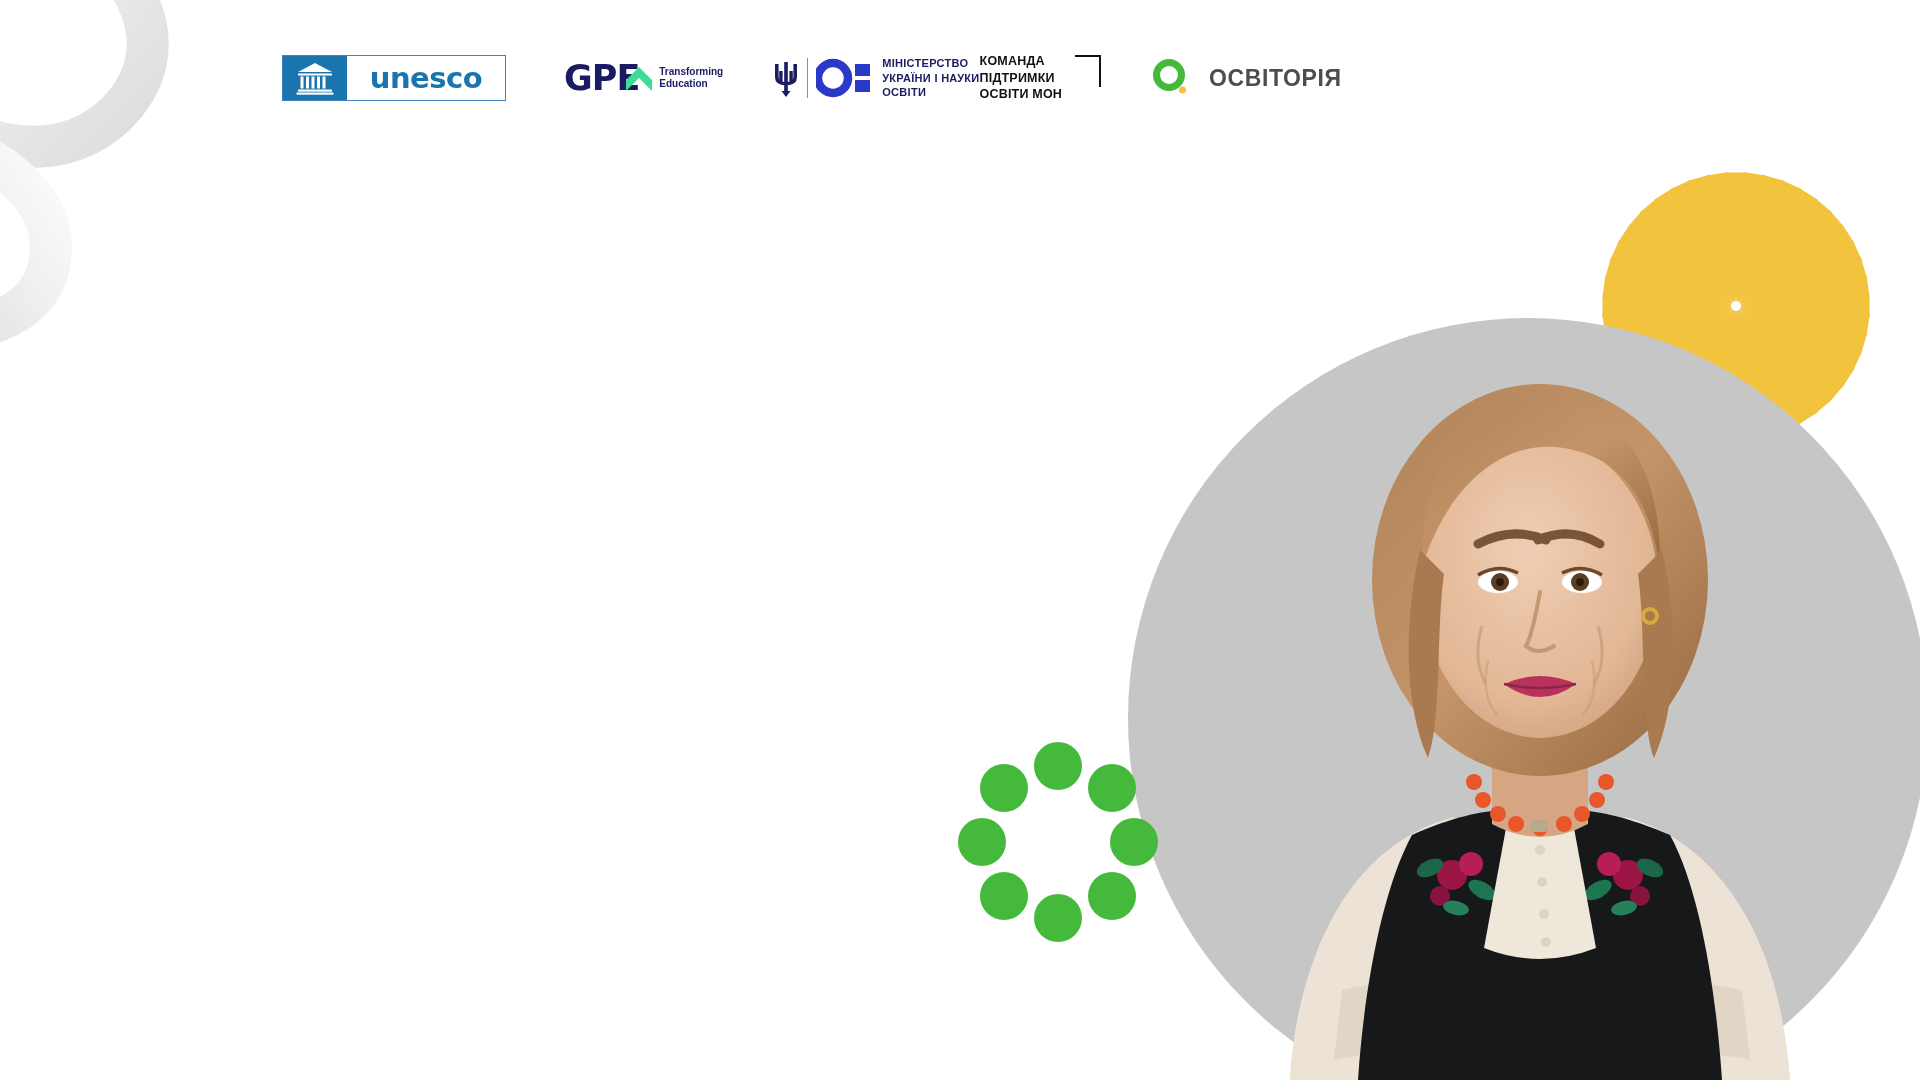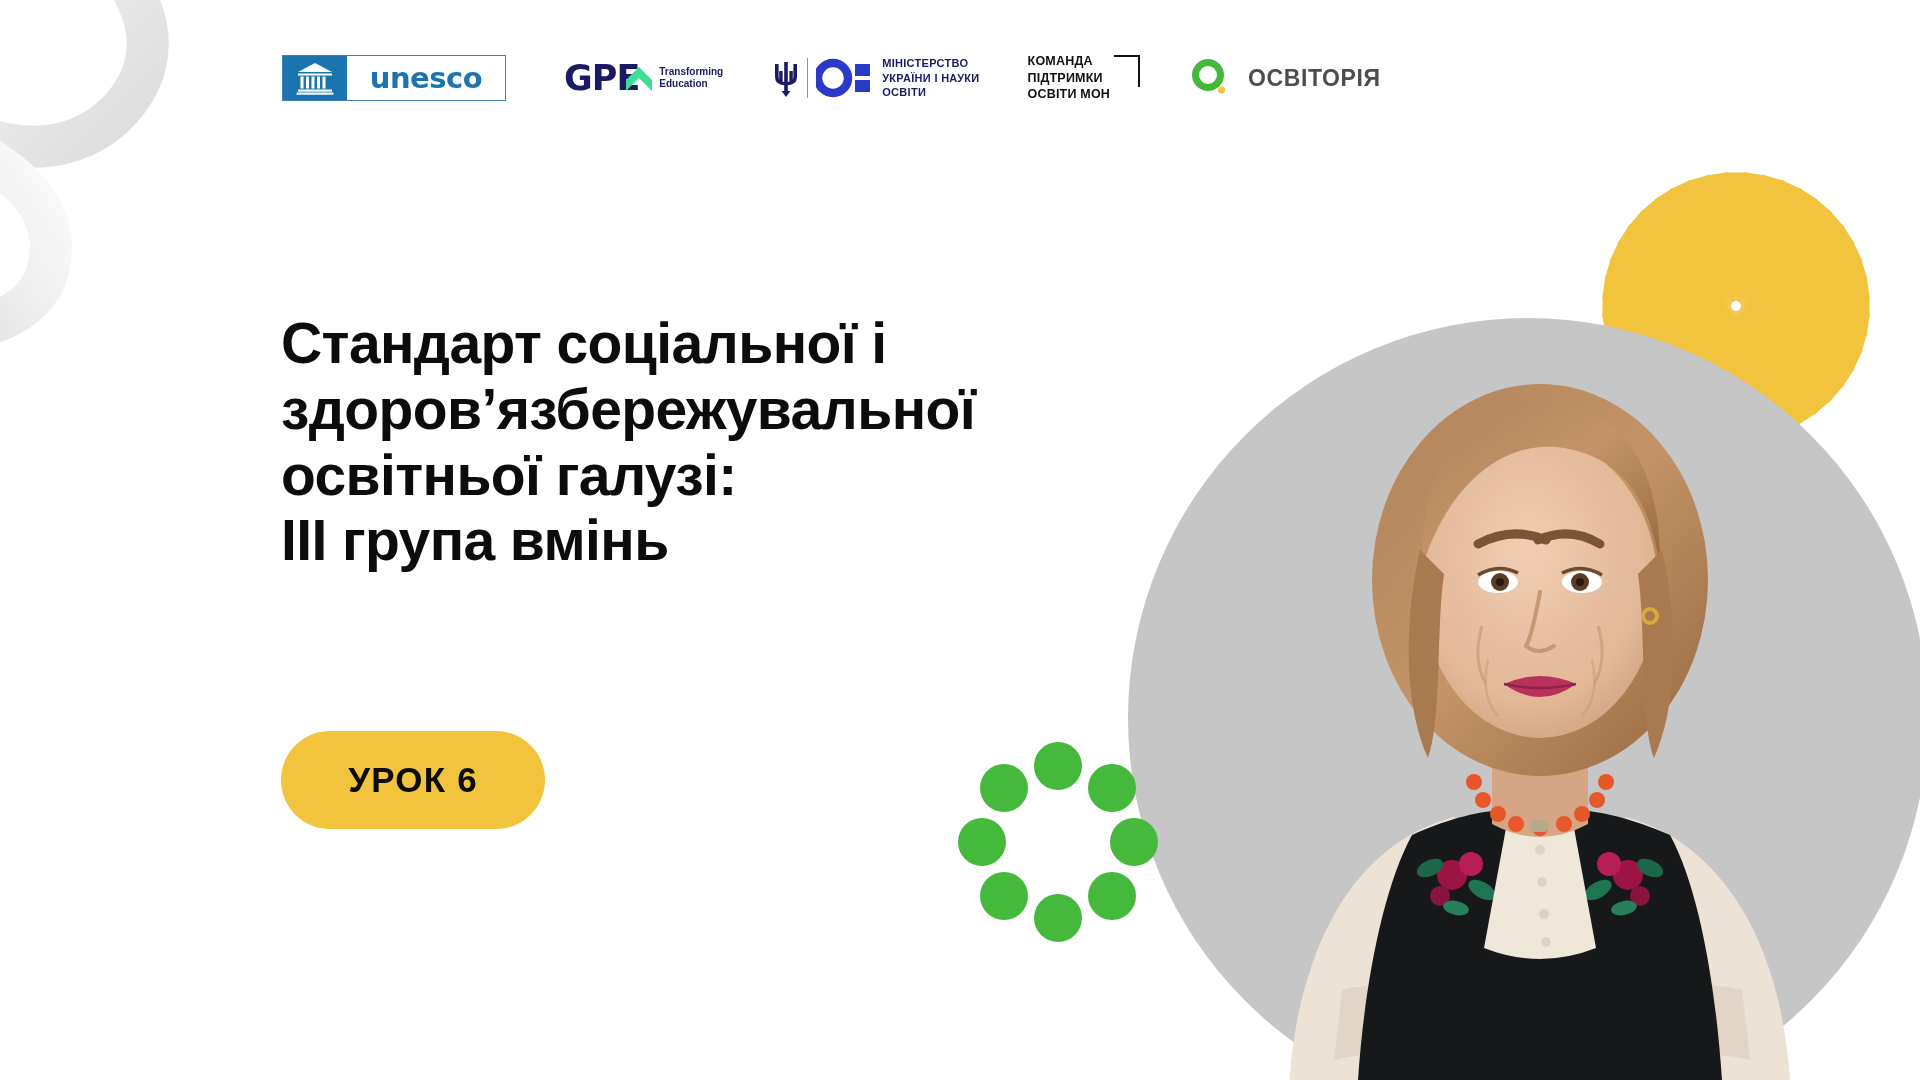--- a/index.html
+++ b/index.html
@@ -94,21 +94,21 @@
   .mon-text {
     font-size: 11px;
     font-weight: 700;
     color: #1b1b64;
     line-height: 1.32;
     letter-spacing: .3px;
     font-family: "Liberation Sans", sans-serif;
   }
 
   
-  .reform { display: flex; align-items: flex-start; gap: 4px; margin-left: 48px; }
+  .reform { display: flex; align-items: flex-start; gap: 13px; }
   .reform-text {
     font-size: 12.5px;
     font-weight: 800;
     color: #111111;
     line-height: 1.35;
     letter-spacing: .2px;
     font-family: "Liberation Sans", sans-serif;
   }
   .reform-bracket {
     width: 24px; height: 30px;
@@ -473,22 +473,15 @@
         <path d="M252 296 q-10 34 4 58" stroke="#c79a76" stroke-width="3" fill="none" opacity=".7"></path>
         <path d="M368 296 q10 34 -4 58" stroke="#c79a76" stroke-width="3" fill="none" opacity=".7"></path>
         <path d="M258 330 q-8 36 10 56" stroke="#c79a76" stroke-width="2.5" fill="none" opacity=".55"></path>
         <path d="M362 330 q8 36 -10 56" stroke="#c79a76" stroke-width="2.5" fill="none" opacity=".55"></path>
 
         <circle cx="420" cy="286" r="7" fill="none" stroke="#d9a93e" stroke-width="4"></circle>
       </g>
     </svg>
   </div>
 
-  <div class="headline">
-    <span class="ln">Стандарт соціальної і</span>
-    <span class="ln">здоров’язбережувальної</span>
-    <span class="ln">освітньої галузі:</span>
-    <span class="ln">III група вмінь</span>
-  </div>
-
-  <div class="lesson-pill">УРОК 6</div>
+
 
 </div>
 
 </body></html>

